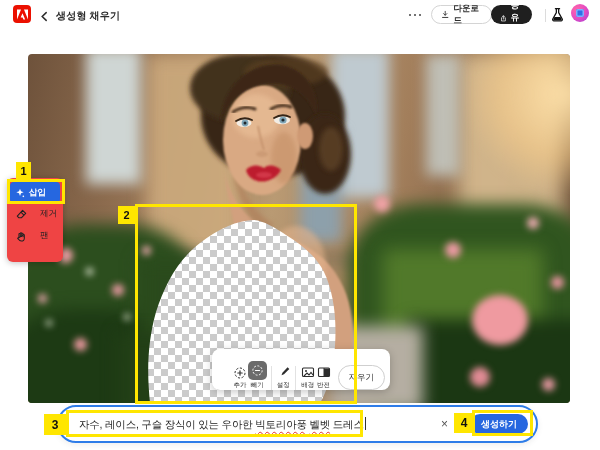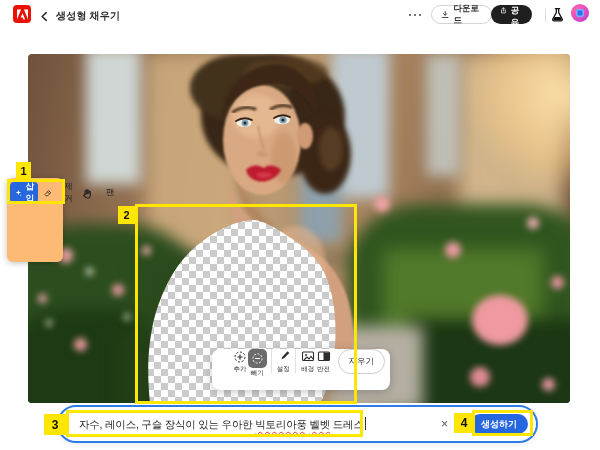--- a/index.html
+++ b/index.html
@@ -15,21 +15,21 @@
   .logo { position:absolute; left:13px; top:5px; width:18px; height:18px; border-radius:4px;
           background:#eb1000; display:flex; align-items:center; justify-content:center; }
   .back { position:absolute; left:36px; top:8px; width:16px; height:16px; display:flex; align-items:center; justify-content:center; cursor:pointer; }
   .title { position:absolute; left:56px; top:9px; font-size:10px; font-weight:700; letter-spacing:.2px; }
   .more { position:absolute; left:405px; top:7px; width:20px; height:16px; display:flex; align-items:center; justify-content:center; gap:2.5px; cursor:pointer; }
   .more i { width:2.6px; height:2.6px; border-radius:50%; background:#444; }
   .btn-dl { position:absolute; left:431px; top:5px; height:19px; padding:0 9px; border:1.5px solid #d4d4d4;
             border-radius:10px; background:#fff; display:flex; align-items:center; gap:4px;
             font-size:8.5px; font-weight:700; color:#2c2c2c; cursor:pointer;justify-content:center; }
   .btn-share { position:absolute; left:491px; top:5px; height:19px; padding:0 9px; border:none;
-            border-radius:10px; background:#1f1f1f; display:flex; align-items:flex-start; gap:4px;
+            border-radius:10px; background:#1f1f1f; display:flex; align-items:flex-end; gap:4px;
             font-size:8.5px; font-weight:700; color:#fff; cursor:pointer; }
   .hdr-div { position:absolute; left:545px; top:9px; width:1px; height:13px; background:#dcdcdc; }
   .flask { position:absolute; left:550px; top:6px; width:15px; height:18px; cursor:pointer; }
   .avatar { position:absolute; left:571px; top:4px; width:18px; height:18px; border-radius:50%;
             background:radial-gradient(circle at 32% 30%, #ff64a8 0%, #e84fc0 45%, #a73bd6 100%);
             display:flex; align-items:center; justify-content:center; cursor:pointer; }
   .av-glyph { width:8px; height:8px; border-radius:2px; background:#2f6fe8; box-shadow:inset 0 0 0 1.5px #7fb0ff; }
 
   
   .canvas { position:absolute; left:28px; top:54px; width:542px; height:349px; border-radius:4px;
@@ -50,30 +50,30 @@
   .hedgeC  { left:112px; top:205px; width:133px; height:95px; background:#2a4a1c; filter:blur(9px); }
   .hedgeB  { left:90px; top:278px; width:145px; height:85px; background:#223f16; filter:blur(8px); }
   .hedgeR1 { left:320px; top:150px; width:250px; height:210px; background:#30551f; filter:blur(8px); border-radius:30%; }
   .hedgeR2 { left:355px; top:195px; width:160px; height:130px; background:#57802c; filter:blur(9px); opacity:.85; }
   .hedgeR3 { left:380px; top:265px; width:200px; height:110px; background:#1b3713; filter:blur(8px); }
   .walk { left:300px; top:272px; width:95px; height:85px; background:#b5aea2; filter:blur(8px); }
   .rose { position:absolute; border-radius:50%; filter:blur(3.5px); }
   .portrait { position:absolute; left:0; top:0; }
 
   
-  .tools { position:absolute; left:7px; top:178px; width:56px; height:84px; background:#fdba74; border-radius:6px;
-           box-shadow:0 1px 6px rgba(0,0,0,.25); z-index:10; padding:4px 3px; display:flex; flex-direction:row; }
+  .tools { position:absolute; left:7px; top:178px; width:56px; height:84px; background:#ef4444; border-radius:6px;
+           box-shadow:0 1px 6px rgba(0,0,0,.25); z-index:10; padding:4px 3px; display:flex; flex-direction:column; }
   .tool-insert { height:21px; border-radius:4px; background:#2667e0; color:#fff; display:flex; align-items:center;
                  gap:4px; padding-left:5px; font-size:8.5px; font-weight:700; cursor:pointer; }
   .tool-row { height:22px; display:flex; align-items:center; gap:13px; padding-left:6px; font-size:8.5px;
               color:#222; cursor:pointer; margin-top:0; }
 
   
   .seltb { position:absolute; left:212px; top:349px; width:178px; height:41px; background:#fff; border-radius:8px;
-           box-shadow:0 2px 8px rgba(0,0,0,.22); z-index:5; display:flex; align-items:flex-start; padding:0 5px 0 20px; }
+           box-shadow:0 2px 8px rgba(0,0,0,.22); z-index:5; display:flex; align-items:flex-end; padding:0 5px 0 20px; }
   .tb-item { width:22px; display:flex; flex-direction:column; align-items:center; gap:1px; cursor:pointer; }
   .tb-item .lab { font-size:6.5px; color:#2c2c2c; white-space:nowrap; }
   .tb-ic { width:15px; height:15px; display:flex; align-items:center; justify-content:center; }
   .tb-sel { width:19px; height:19px; background:#6b6b6b; border-radius:5px; display:flex; align-items:center; justify-content:center; }
   .tb-div { width:1px; height:24px; background:#e2e2e2; margin:0 4px; }
   .btn-clear { margin-left:6px; height:25px; padding:0 10px; border:1px solid #cfcfcf; border-radius:13px;
                background:#fff; font-size:8.5px; color:#2c2c2c; display:flex; align-items:center; cursor:pointer; white-space:nowrap; }
 
   
   .prompt { position:absolute; left:57px; top:405px; width:481px; height:38px; background:#fff;

